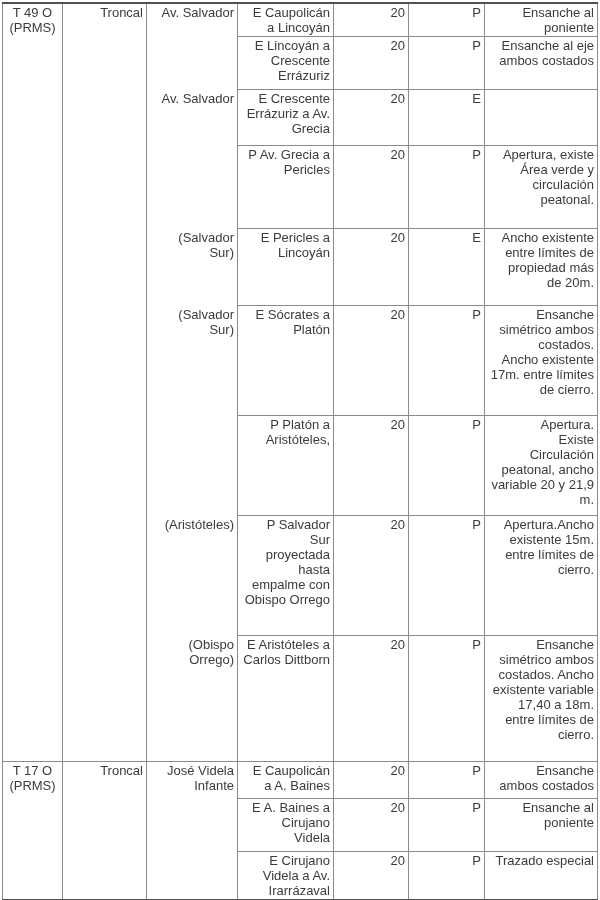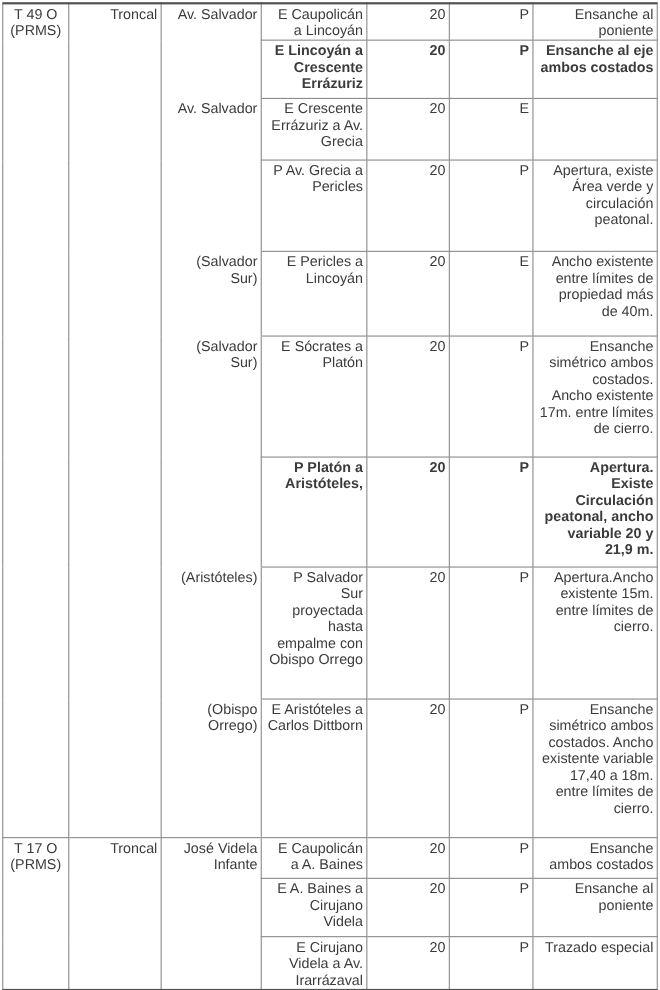--- a/index.html
+++ b/index.html
@@ -77,21 +77,21 @@
 
       <tr style="height:30px;">
         <td class="code" rowspan="9">T 49 O (PRMS)</td>
         <td class="cat" rowspan="9">Troncal</td>
         <td class="street merged" rowspan="2">Av. Salvador</td>
         <td class="seg">E Caupolicán a Lincoyán</td>
         <td class="w">20</td>
         <td class="t">P</td>
         <td class="obs">Ensanche al poniente</td>
       </tr>
-      <tr style="height:53px;font-weight:bold;">
+      <tr style="height:53px;">
         <td class="seg">E Lincoyán a Crescente Errázuriz</td>
         <td class="w">20</td>
         <td class="t">P</td>
         <td class="obs">Ensanche al eje ambos costados</td>
       </tr>
       <tr style="height:56px;">
         <td class="street merged" rowspan="2">Av. Salvador</td>
         <td class="seg">E Crescente Errázuriz a Av. Grecia</td>
         <td class="w">20</td>
         <td class="t">E</td>
@@ -101,31 +101,31 @@
         <td class="seg">P Av. Grecia a Pericles</td>
         <td class="w">20</td>
         <td class="t">P</td>
         <td class="obs">Apertura, existe Área verde y circulación peatonal.</td>
       </tr>
       <tr style="height:77px;">
         <td class="street merged">(Salvador Sur)</td>
         <td class="seg">E Pericles a Lincoyán</td>
         <td class="w">20</td>
         <td class="t">E</td>
-        <td class="obs">Ancho existente entre límites de propiedad más de 40m.</td>
+        <td class="obs">Ancho existente entre límites de propiedad más de 20m.</td>
       </tr>
       <tr style="height:110px;">
         <td class="street merged" rowspan="2">(Salvador Sur)</td>
         <td class="seg">E Sócrates a Platón</td>
         <td class="w">20</td>
         <td class="t">P</td>
         <td class="obs">Ensanche simétrico ambos costados.
 Ancho existente 17m. entre límites  de cierro.</td>
       </tr>
-      <tr style="height:100px;font-weight:bold;">
+      <tr style="height:100px;">
         <td class="seg">P Platón a Aristóteles,</td>
         <td class="w">20</td>
         <td class="t">P</td>
         <td class="obs">Apertura.
 Existe
 Circulación peatonal, ancho variable 20 y 21,9 m.</td>
       </tr>
       <tr style="height:120px;">
         <td class="street merged">(Aristóteles)</td>
         <td class="seg">P Salvador Sur proyectada hasta empalme con Obispo Orrego</td>

